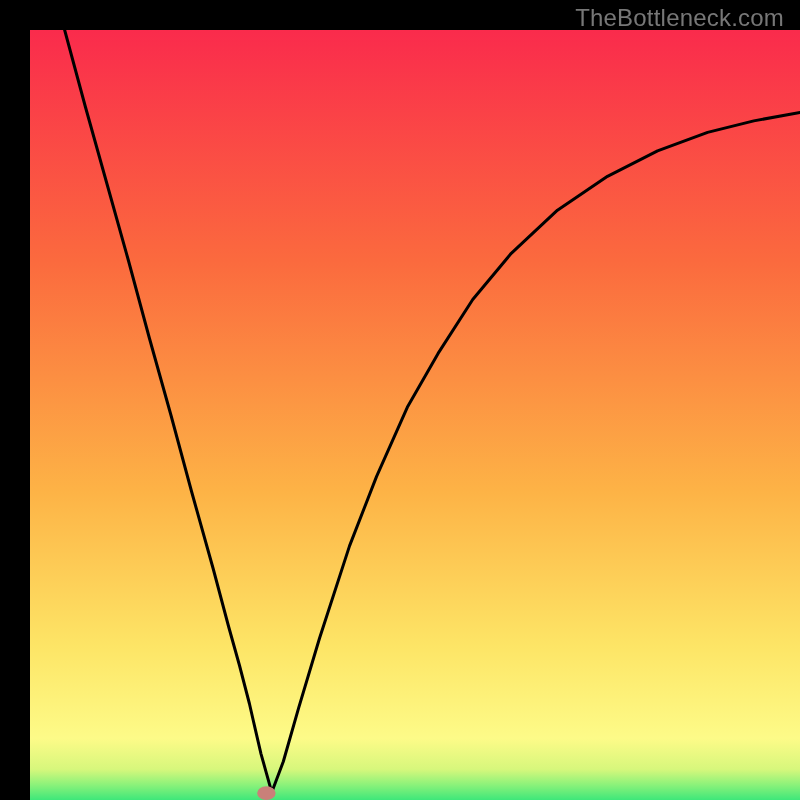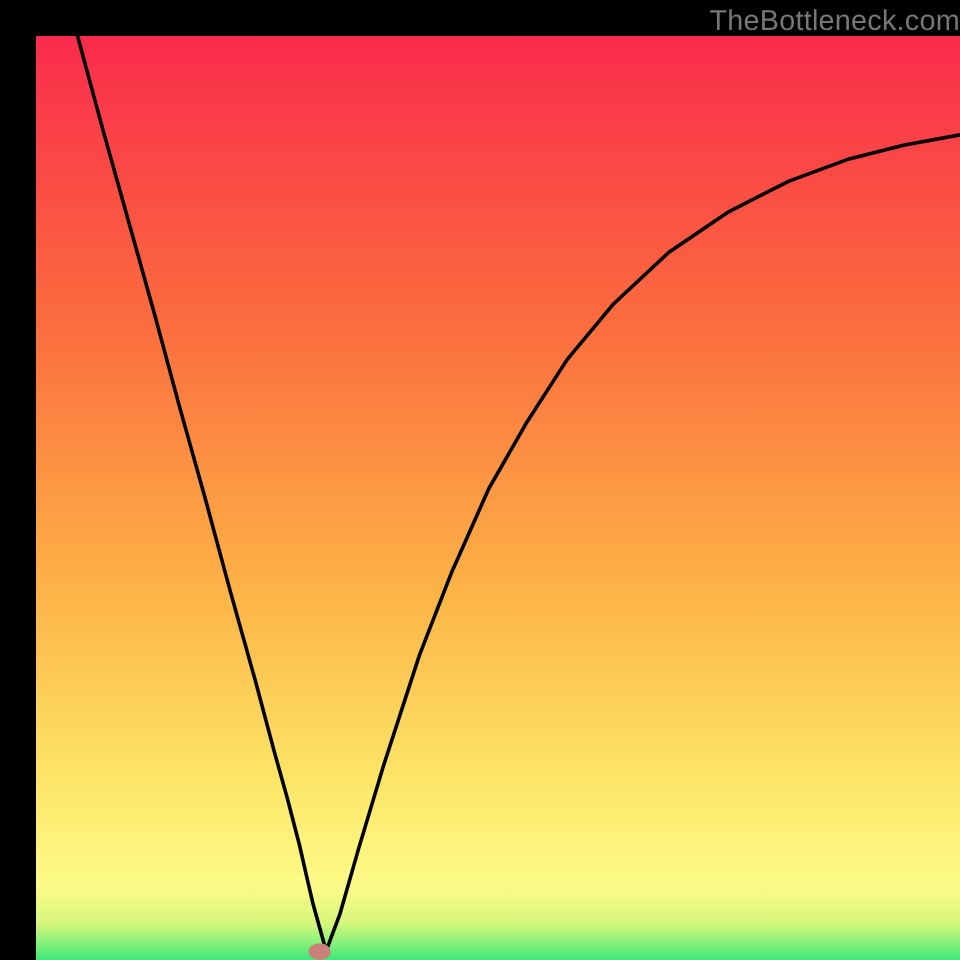--- a/index.html
+++ b/index.html
@@ -13,21 +13,21 @@
   }
   .frame {
     position: relative;
     width: 800px;
     height: 800px;
     background: #000;
   }
   .watermark {
     position: absolute;
     top: 4px;
-    right: 0;
+    right: 16px;
     color: #777;
     font-size: 24px;
     font-weight: 500;
     letter-spacing: 0.2px;
     user-select: none;
   }
   .plot {
     position: absolute;
     left: 30px;
     top: 30px;

